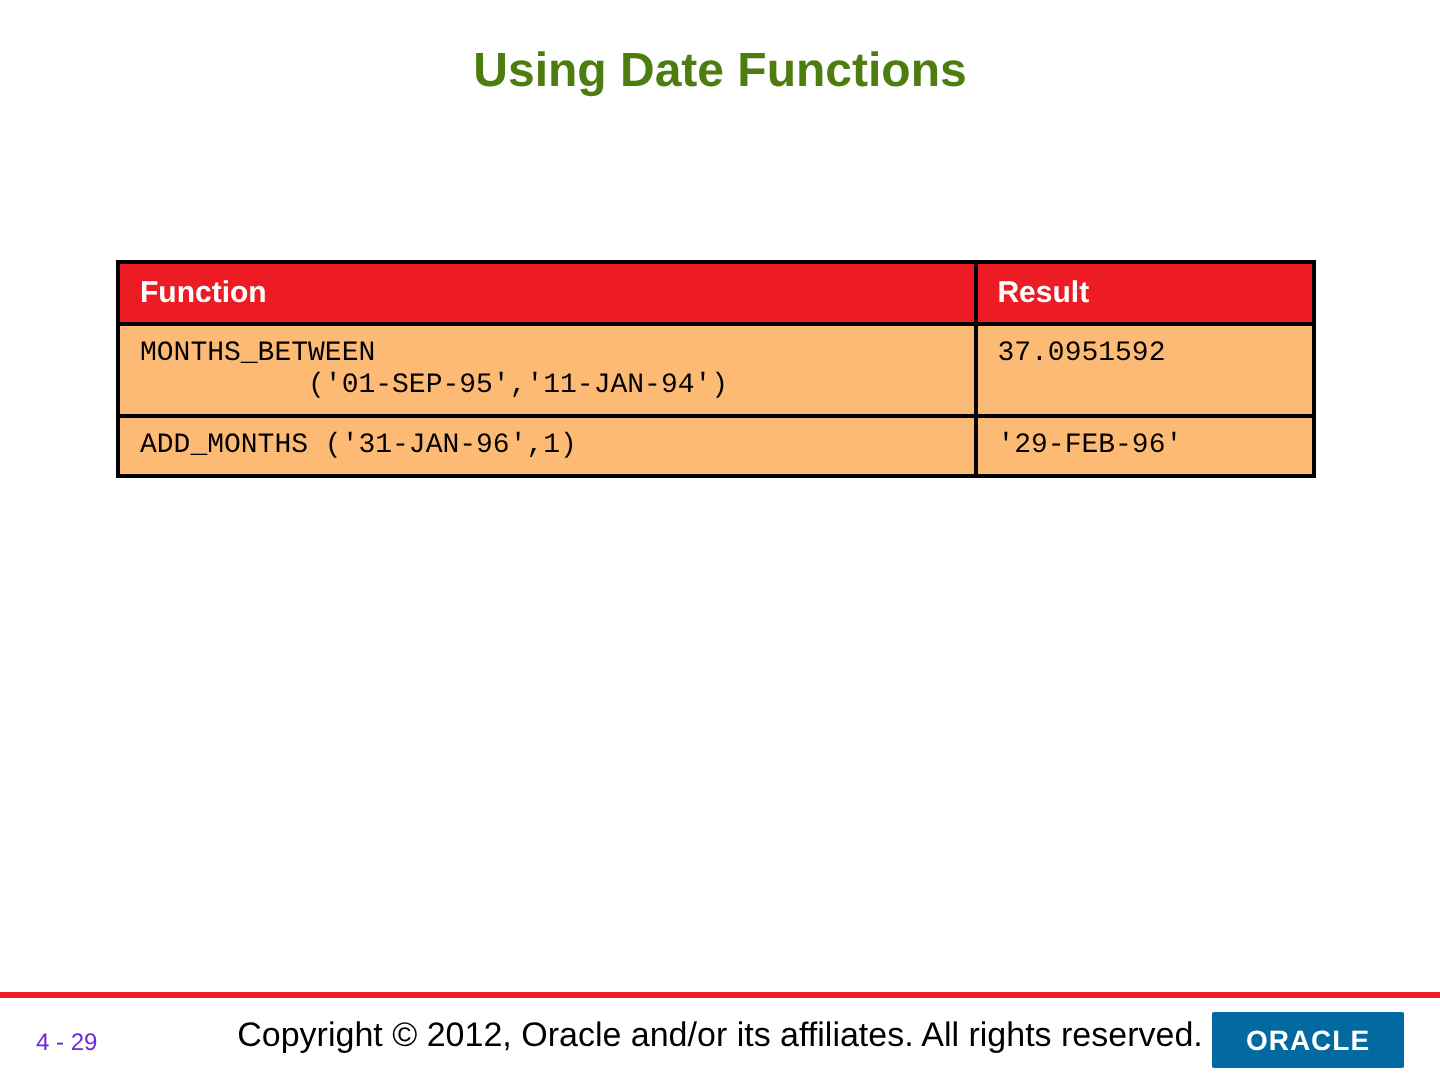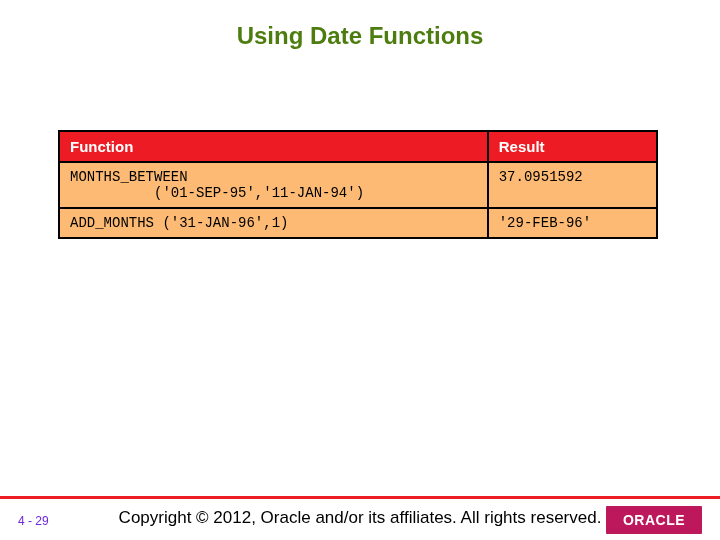--- a/index.html
+++ b/index.html
@@ -12,21 +12,21 @@
   th { background: #ed1c24; color: #fff; font-weight: bold; text-align: left; padding: 6px 10px; font-size: 15px; }
   td { padding: 6px 10px; font-size: 14px; vertical-align: top; }
   td.fn, td.res { font-family: "Courier New", monospace; }
   .fn-row { white-space: pre; }
   col.col-fn { width: 430px; }
   col.col-res { width: 170px; }
   .footer { position: absolute; bottom: 0; left: 0; width: 720px; height: 44px; }
   .footer-line { position: absolute; top: 0; left: 0; width: 720px; height: 3px; background: #ed1c24; }
   .page-num { position: absolute; left: 18px; bottom: 12px; font-size: 12px; color: #6d28d9; }
   .copyright { position: absolute; left: 0; width: 720px; text-align: center; bottom: 12px; font-size: 17px; color: #000; }
-  .logo { position: absolute; right: 18px; bottom: 6px; width: 96px; height: 28px; background: #be185d; display: flex; align-items: center; justify-content: center; border-radius: 1px; }
+  .logo { position: absolute; right: 18px; bottom: 6px; width: 96px; height: 28px; background: #0369a1; display: flex; align-items: center; justify-content: center; border-radius: 1px; }
   .logo-text { color: #fff; font-weight: bold; font-size: 14px; letter-spacing: 0.5px; font-family: Arial, sans-serif; }
 </style>
 </head>
 <body>
 
 <div class="slide">
   <div class="title">Using Date Functions</div>
 
   <div class="table-wrap">
     <table>

